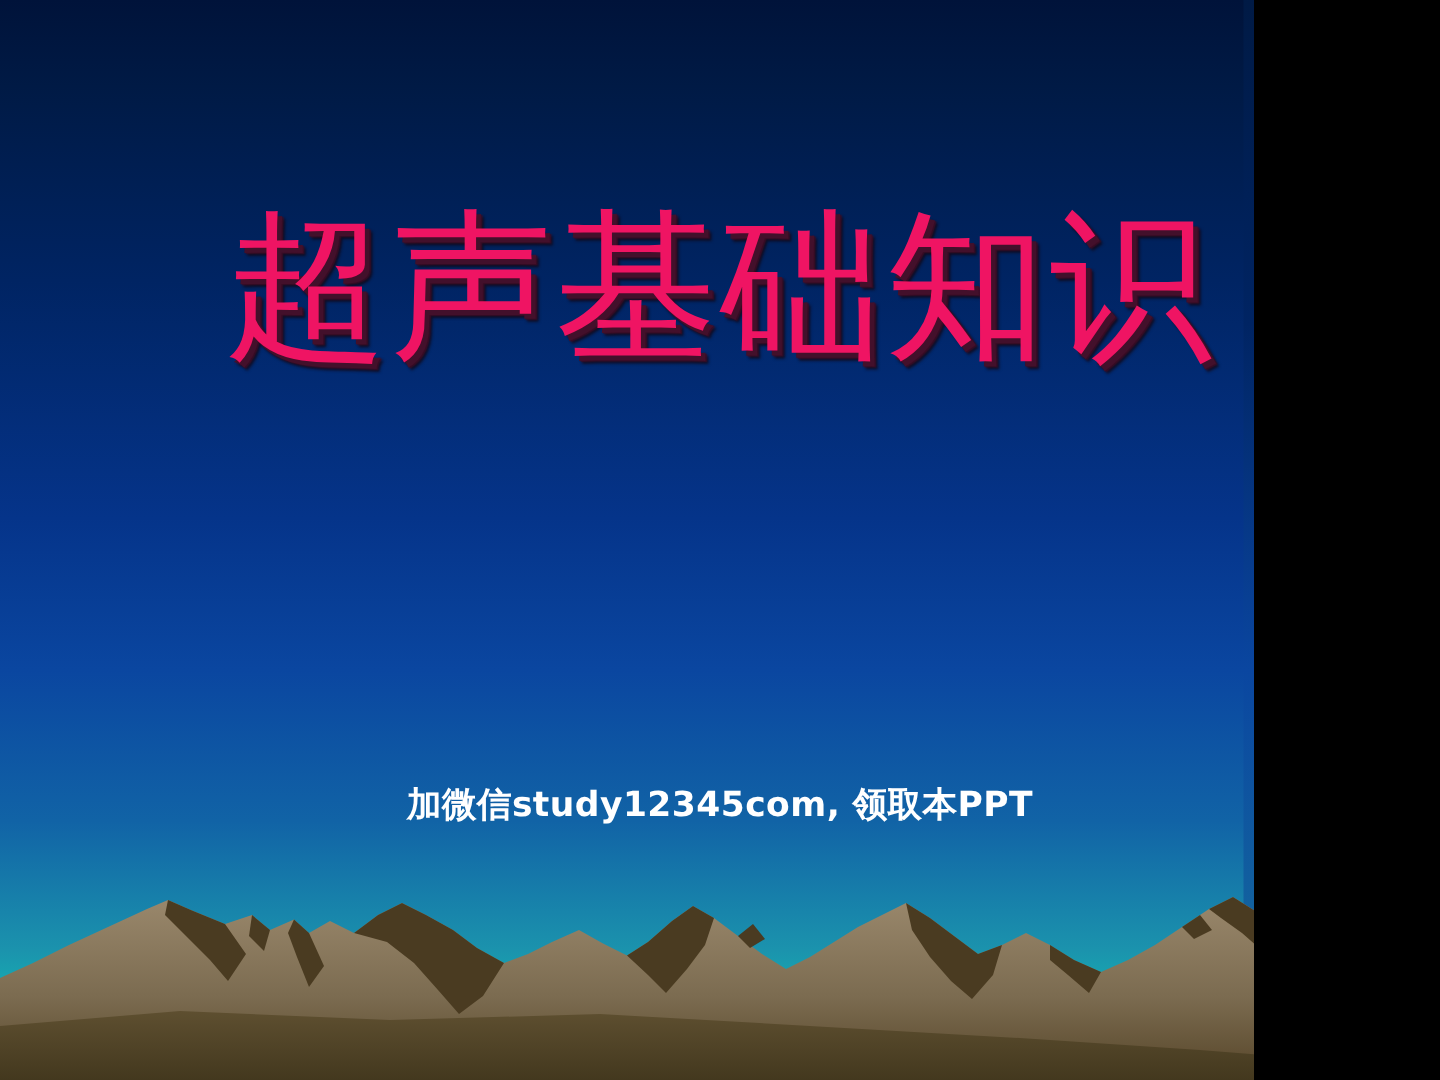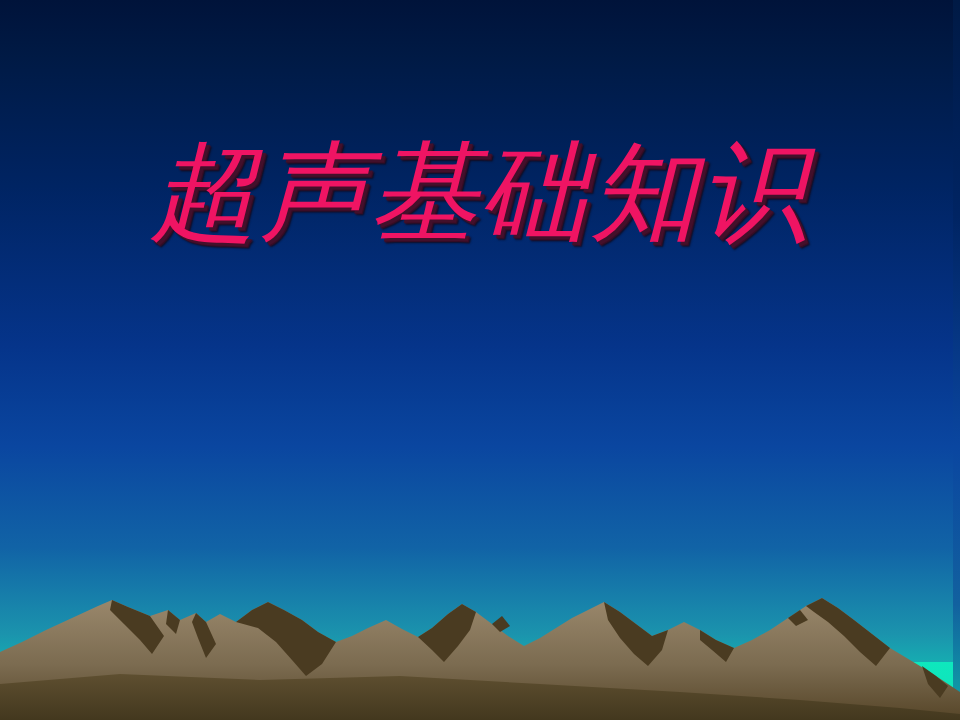--- a/index.html
+++ b/index.html
@@ -2,25 +2,24 @@
 <html><head>
 <meta charset="utf-8">
 <style>
   html, body {
     margin: 0;
     padding: 0;
     background: #000;
   }
   #slide {
     position: relative;
-    width: 960px;
+    width: 836px;
     height: 720px;
     overflow: hidden;
     font-family: "Liberation Sans", "DejaVu Sans", sans-serif;
-    font-style: italic;
   }
 
   
   .sky {
     position: absolute;
     left: 0; top: 0;
     width: 960px; height: 720px;
     background: linear-gradient(to bottom,
         #00133a 0%,
         #001a45 8%,
@@ -158,14 +157,17 @@
     </g>
 
     <path fill="url(#baseFill)" d="M0,104 L120,94 L260,100 L400,96 L540,104 L680,112
          L800,120 L900,128 L960,134 L960,140 L0,140 Z"></path>
   </svg>
 
   <div class="title-wrap">
     <span class="title">超声基础知识</span>
   </div>
 
+  <div class="subtitle-wrap">
+    <span class="subtitle">加微信study12345com, 领取本PPT</span>
+  </div>
 
 </div>
 
 </body></html>

